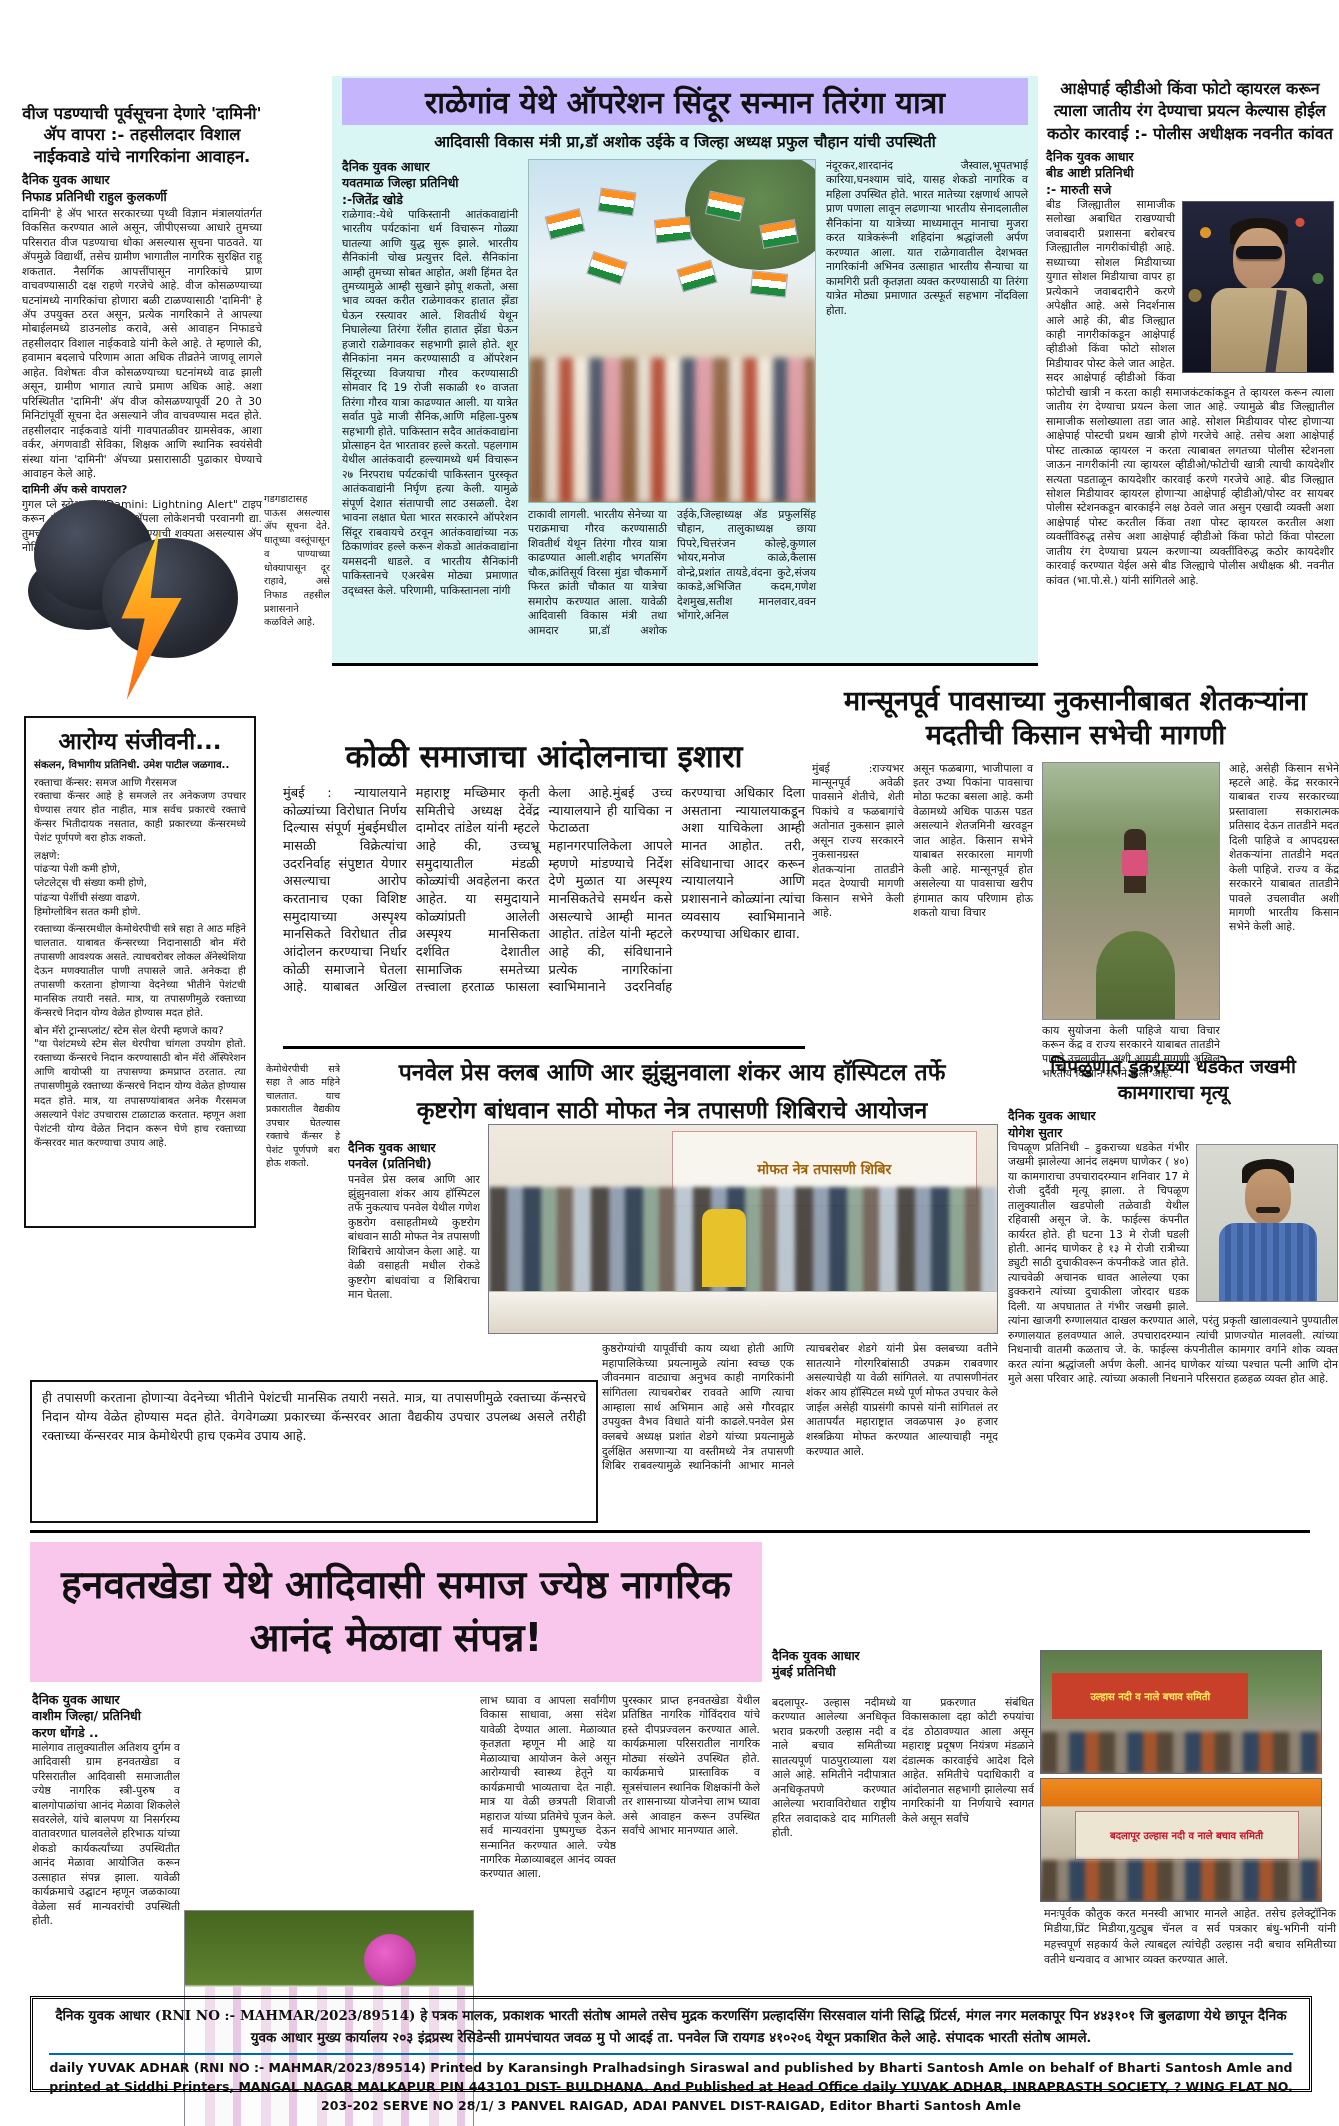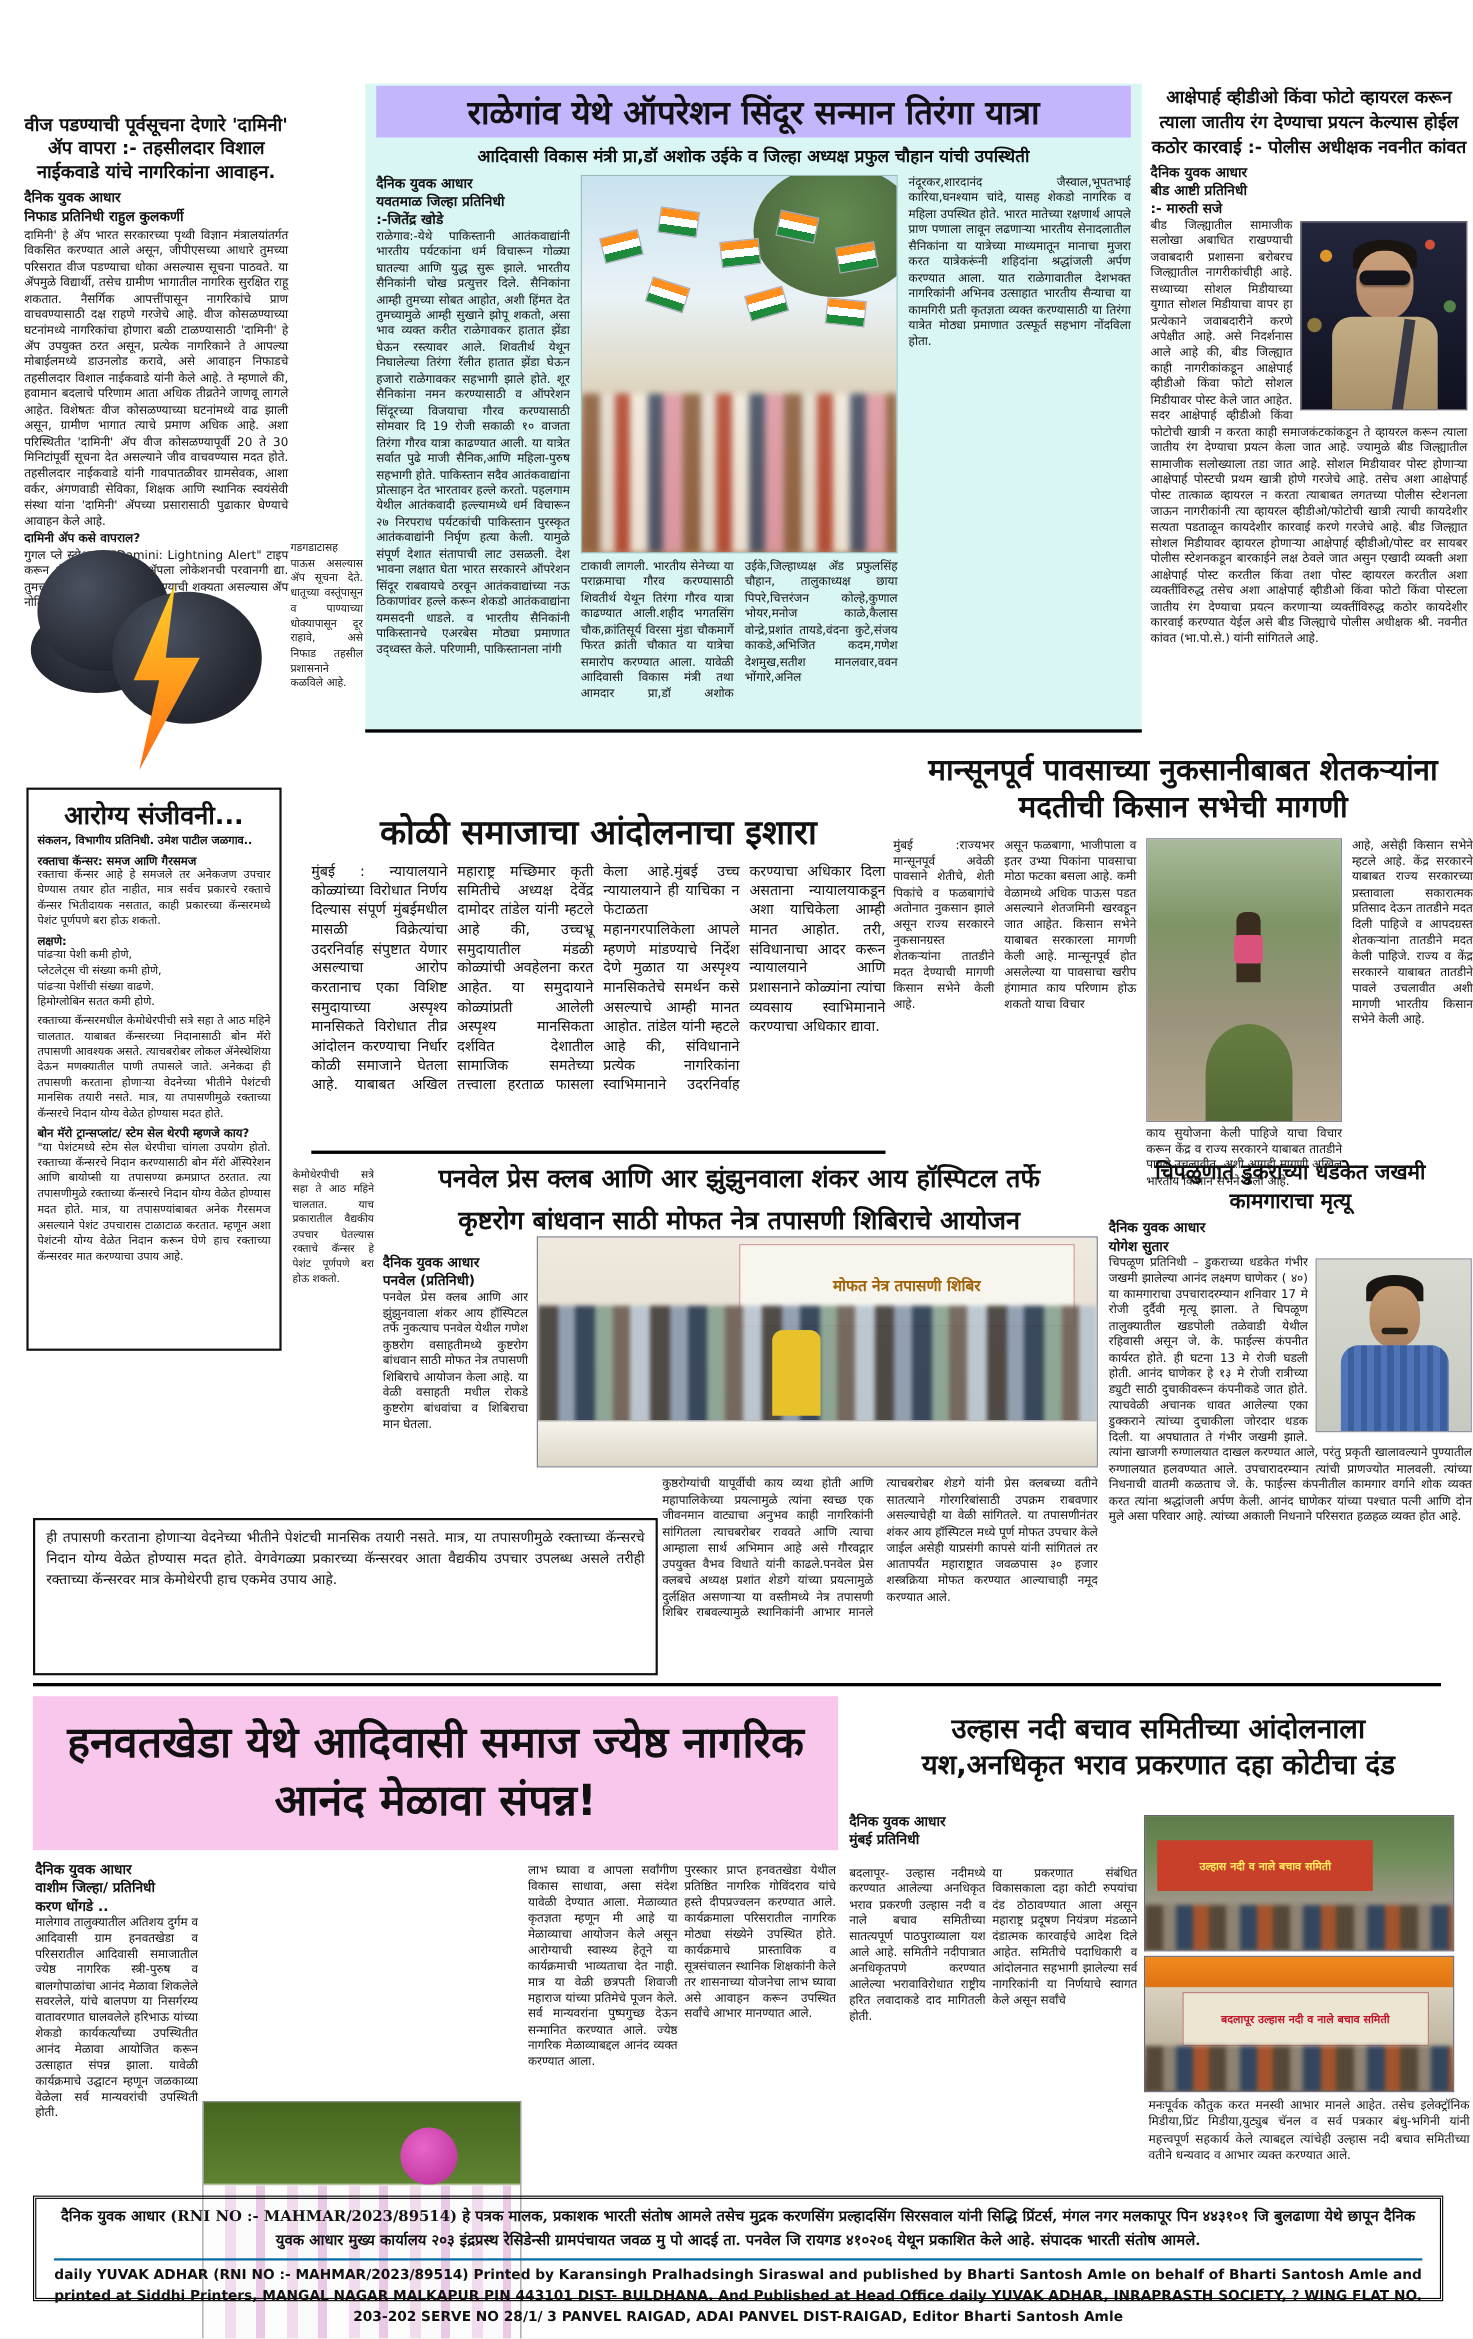--- a/index.html
+++ b/index.html
@@ -40,21 +40,21 @@
   .cl3 { position:absolute; left:0; top:58px; width:120px; height:78px; border-radius:50%;
          background:radial-gradient(circle at 40% 30%,#3c424f,#1d2027 75%); }
   .bolt { position:absolute; left:78px; top:36px; width:86px; height:170px;
           background:linear-gradient(180deg,#ffd028,#ff9a1c 55%,#ff6a12);
           clip-path:polygon(62% 0,18% 52%,45% 52%,24% 100%,88% 40%,52% 40%); }
 
   
   .health { left:24px; top:716px; width:232px; height:512px; border:2px solid #111; padding:6px 8px; }
   .health-title { font-size:23px; font-weight:800; text-align:center; margin-bottom:2px; }
   .health .s { font-size:10.2px; line-height:1.38; text-align:justify; }
-  .health .sb { font-weight:700; font-size:10.6px; margin-top:3px; }
+  .health .sb { font-weight:400; font-size:10.6px; margin-top:3px; }
   .health-spill { left:266px; top:1062px; width:74px; height:308px; font-size:9.6px; line-height:1.4; text-align:justify; }
   .health-box2 { left:30px; top:1380px; width:568px; height:143px; border:2px solid #111; padding:7px 10px;
                  font-size:12.6px; line-height:1.5; text-align:justify; font-weight:500; }
 
   
   .tiranga { left:332px; top:76px; width:706px; height:590px; background:#d9f6f4;
              border-bottom:3px solid #000; padding:2px 10px; }
   .tiranga-hl { font-size:30px; background:#c4b5fd; padding:3px 0; }
   .tiranga-sub { font-size:15.5px; font-weight:700; text-align:center; margin:5px 0 7px; }
   .tiranga-grid { display:grid; grid-template-columns:176px 1fr 202px; column-gap:10px; }
@@ -338,24 +338,20 @@
     <div class="bodytxt">मालेगाव तालुक्यातील अतिशय दुर्गम व आदिवासी ग्राम हनवतखेडा व परिसरातील आदिवासी समाजातील ज्येष्ठ नागरिक स्त्री-पुरुष व बालगोपाळांचा आनंद मेळावा शिकलेले सवरलेले, यांचे बालपण या निसर्गरम्य वातावरणात घालवलेले हरिभाऊ यांच्या शेकडो कार्यकर्त्यांच्या उपस्थितीत आनंद मेळावा आयोजित करून उत्साहात संपन्न झाला. यावेळी कार्यक्रमाचे उद्घाटन म्हणून जळकाव्या वेळेला सर्व मान्यवरांची उपस्थिती होती.</div>
   </div>
   <div class="abs hanvat-photo">
     <div class="hp-curtain"></div>
     <div class="hp-lantern"></div>
 
   </div>
   <div class="abs hanvat-col2 bodytxt">लाभ घ्यावा व आपला सर्वांगीण विकास साधावा, असा संदेश यावेळी देण्यात आला. मेळाव्यात कृतज्ञता म्हणून मी आहे या मेळाव्याचा आयोजन केले असून आरोग्याची स्वास्थ्य हेतूने या कार्यक्रमाची भाव्यताचा देत नाही. मात्र या वेळी छत्रपती शिवाजी महाराज यांच्या प्रतिमेचे पूजन केले. सर्व मान्यवरांना पुष्पगुच्छ देऊन सन्मानित करण्यात आले. ज्येष्ठ नागरिक मेळाव्याबद्दल आनंद व्यक्त करण्यात आला.</div>
   <div class="abs hanvat-col3 bodytxt">पुरस्कार प्राप्त हनवतखेडा येथील प्रतिष्ठित नागरिक गोविंदराव यांचे हस्ते दीपप्रज्वलन करण्यात आले. कार्यक्रमाला परिसरातील नागरिक मोठ्या संख्येने उपस्थित होते. कार्यक्रमाचे प्रास्ताविक व सूत्रसंचालन स्थानिक शिक्षकांनी केले तर शासनाच्या योजनेचा लाभ घ्यावा असे आवाहन करून उपस्थित सर्वांचे आभार मानण्यात आले.</div>
 
-  <div class="abs hl ulhas-hl">
-    <div>उल्हास नदी बचाव समितीच्या आंदोलनाला</div>
-    <div>यश,अनधिकृत भराव प्रकरणात दहा कोटीचा दंड</div>
-  </div>
   <div class="abs ulhas-byline">
     <div class="byl">दैनिक युवक आधार</div>
     <div class="byl">मुंबई प्रतिनिधी</div>
   </div>
   <div class="abs ulhas-col1 bodytxt">बदलापूर- उल्हास नदीमध्ये करण्यात आलेल्या अनधिकृत भराव प्रकरणी उल्हास नदी व नाले बचाव समितीच्या सातत्यपूर्ण पाठपुराव्याला यश आले आहे. समितीने नदीपात्रात अनधिकृतपणे करण्यात आलेल्या भरावाविरोधात राष्ट्रीय हरित लवादाकडे दाद मागितली होती.</div>
   <div class="abs ulhas-col2 bodytxt">या प्रकरणात संबंधित विकासकाला दहा कोटी रुपयांचा दंड ठोठावण्यात आला असून महाराष्ट्र प्रदूषण नियंत्रण मंडळाने दंडात्मक कारवाईचे आदेश दिले आहेत. समितीचे पदाधिकारी व आंदोलनात सहभागी झालेल्या सर्व नागरिकांनी या निर्णयाचे स्वागत केले असून सर्वांचे</div>
   <div class="abs ulhas-ph ulhas-ph1">
     <div class="u-banner">उल्हास नदी व नाले बचाव समिती</div>
     <div class="u-crowd"></div>
   </div>

